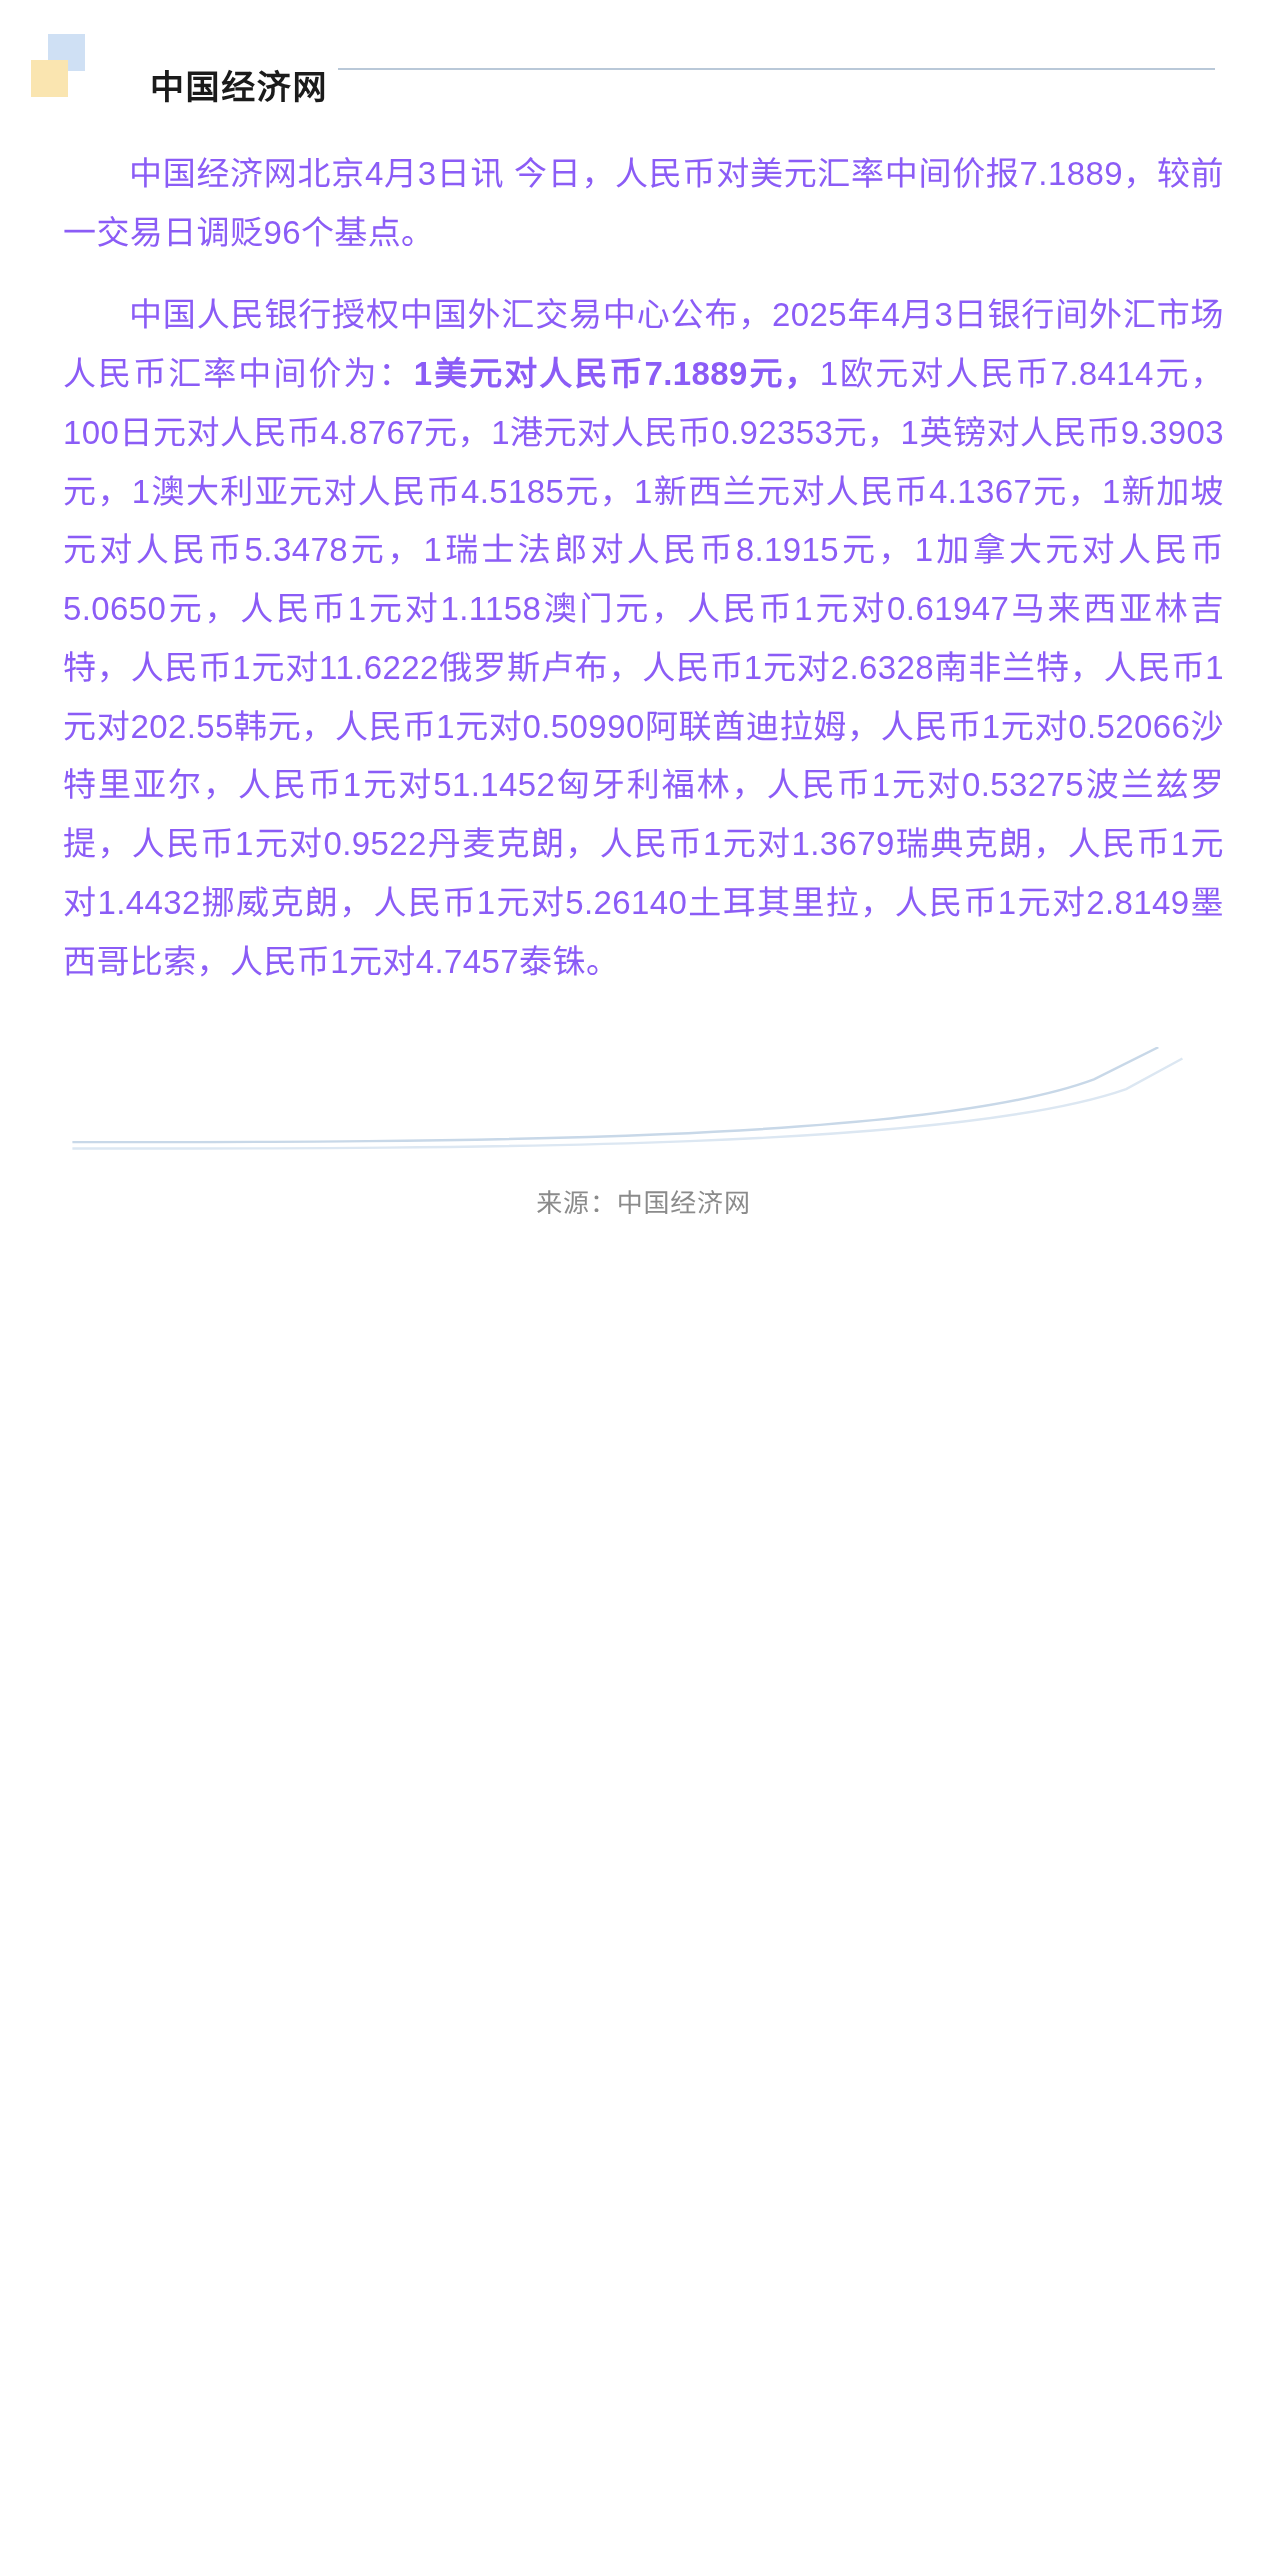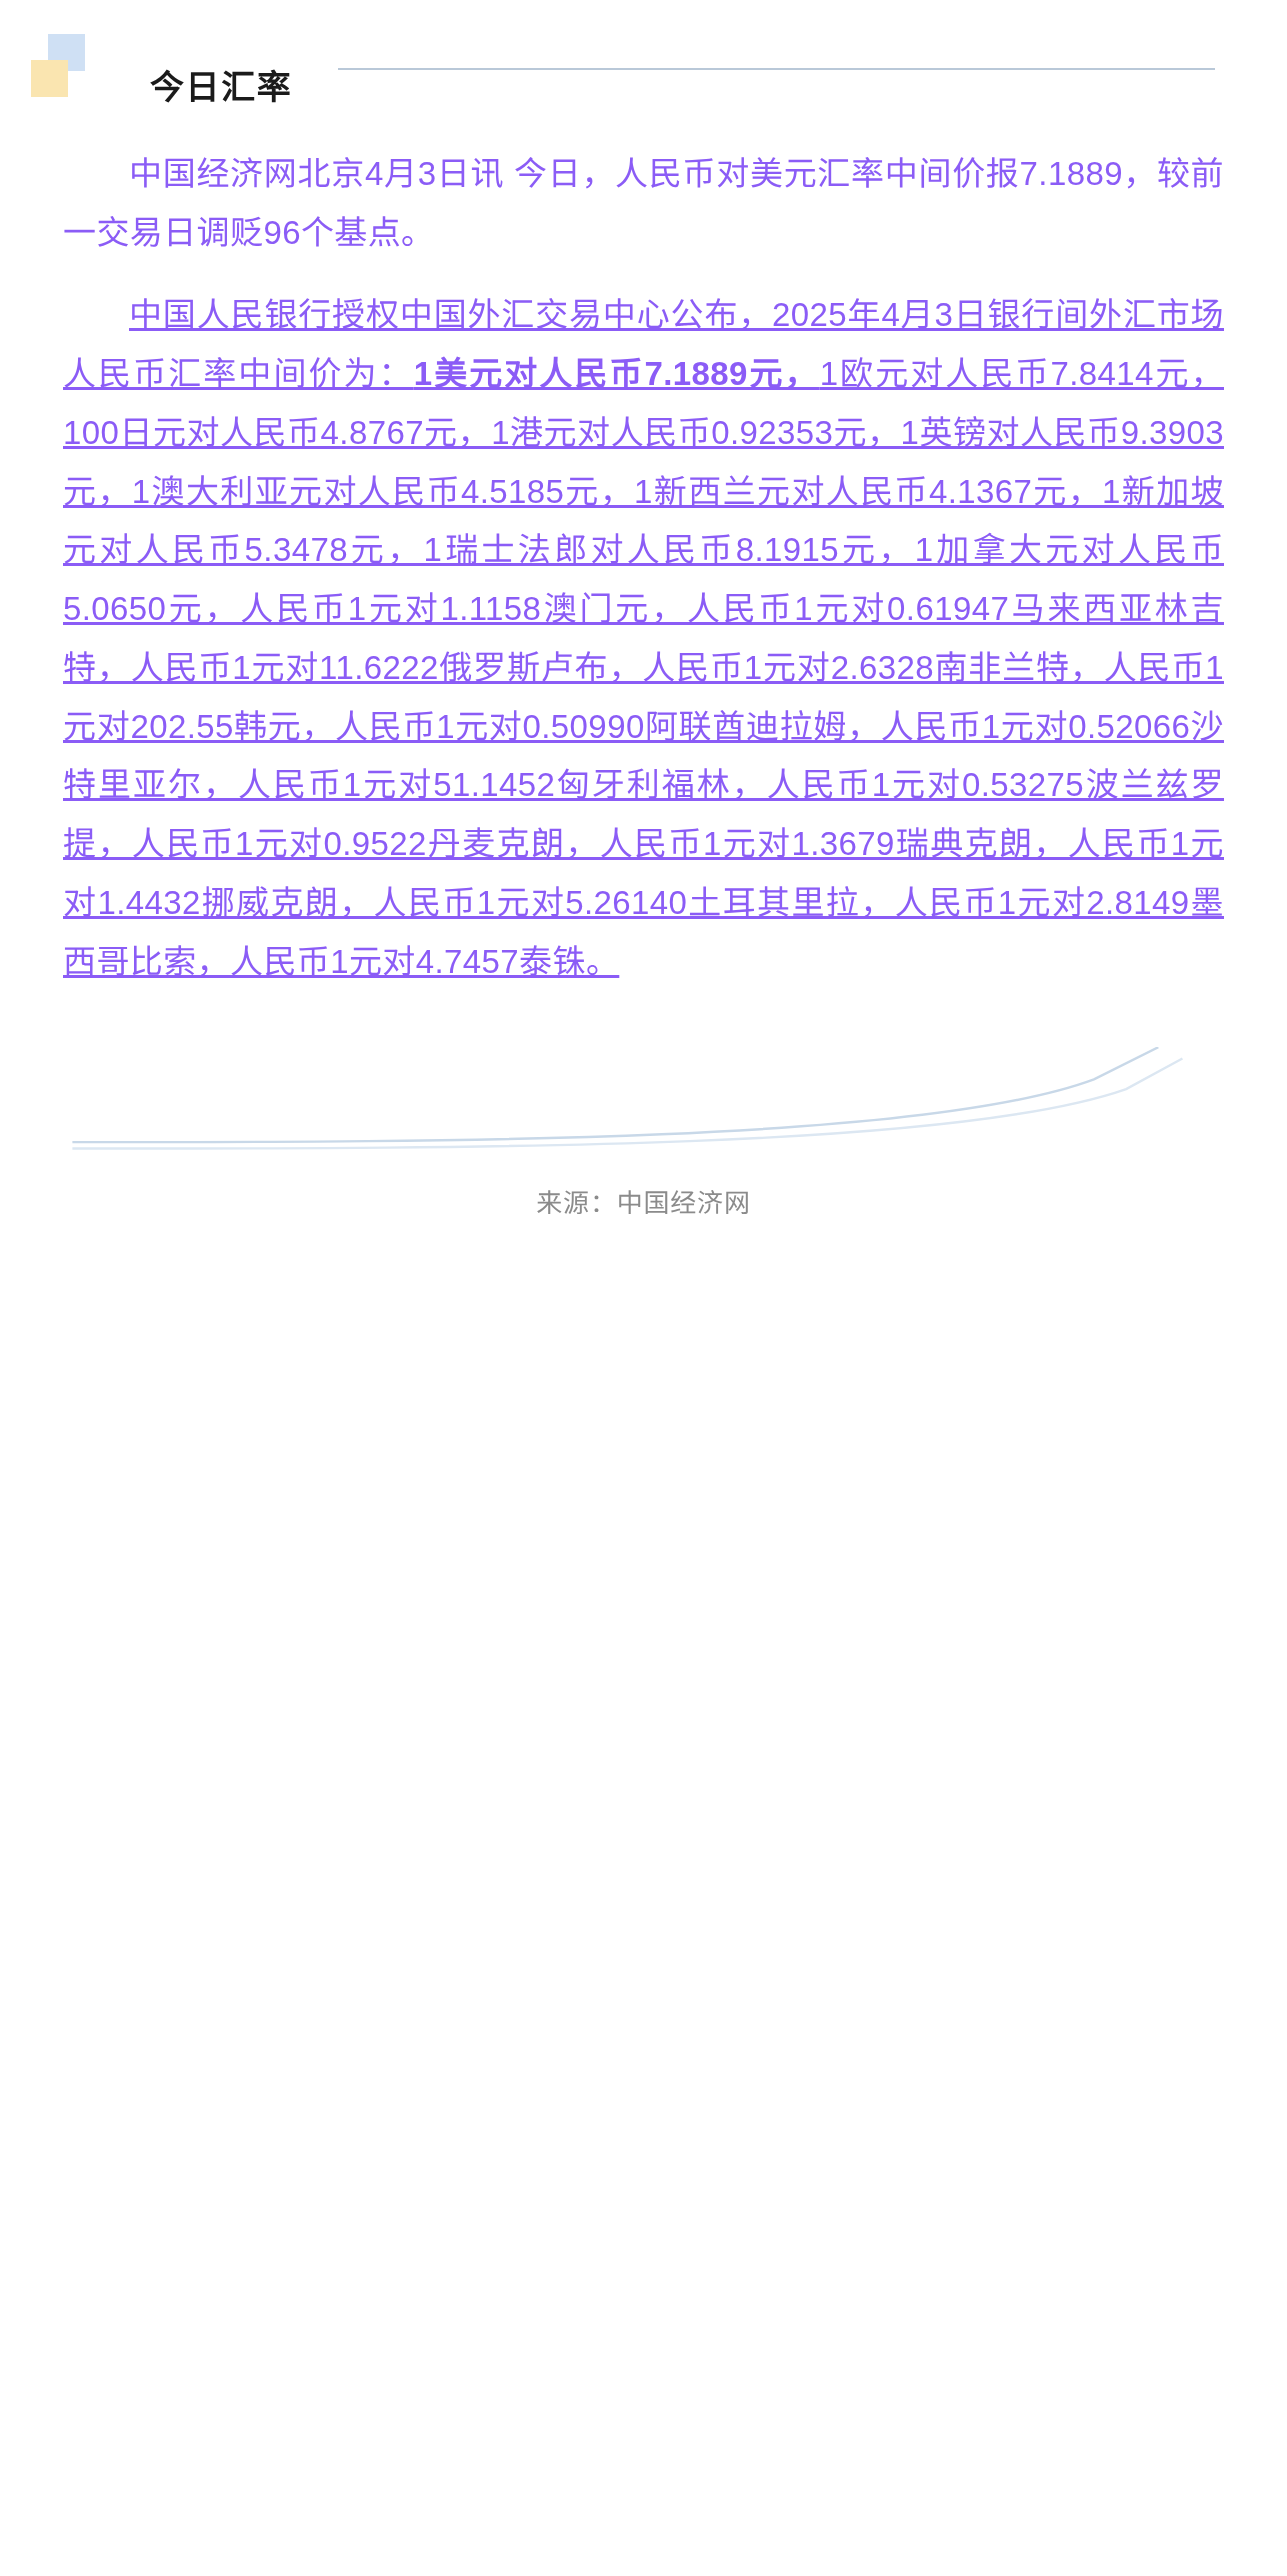--- a/index.html
+++ b/index.html
@@ -80,21 +80,20 @@
     line-height: 1.78;
     letter-spacing: 0.4px;
     color: #8b5cf6;
     text-align: justify;
     text-justify: inter-ideograph;
     margin: 0 0 24px 0;
     text-indent: 2em;
   }
   .para-2 {
     margin-bottom: 0;
-    text-decoration: underline;
   }
   .strong {
     font-weight: bold;
   }
 
   
   .footer {
     position: relative;
     margin-top: 56px;
     height: 217px;
@@ -123,21 +122,21 @@
 </style>
 </head>
 <body>
 
 <div class="page">
 
   <div class="header">
     <div class="header-inner">
       <span class="deco deco-blue"></span>
       <span class="deco deco-yellow"></span>
-      <h1 class="header-title">今日汇率</h1>
+      <h1 class="header-title">中国经济网</h1>
       <span class="header-rule"></span>
     </div>
   </div>
 
   <div class="article">
     <p class="para">中国经济网北京4月3日讯 今日，人民币对美元汇率中间价报7.1889，较前一交易日调贬96个基点。</p>
     <p class="para para-2"><span>中国人民银行授权中国外汇交易中心公布，2025年4月3日银行间外汇市场人民币汇率中间价为：</span><span class="strong">1美元对人民币7.1889元，</span><span>1欧元对人民币7.8414元，100日元对人民币4.8767元，1港元对人民币0.92353元，1英镑对人民币9.3903元，1澳大利亚元对人民币4.5185元，1新西兰元对人民币4.1367元，1新加坡元对人民币5.3478元，1瑞士法郎对人民币8.1915元，1加拿大元对人民币5.0650元，人民币1元对1.1158澳门元，人民币1元对0.61947马来西亚林吉特，人民币1元对11.6222俄罗斯卢布，人民币1元对2.6328南非兰特，人民币1元对202.55韩元，人民币1元对0.50990阿联酋迪拉姆，人民币1元对0.52066沙特里亚尔，人民币1元对51.1452匈牙利福林，人民币1元对0.53275波兰兹罗提，人民币1元对0.9522丹麦克朗，人民币1元对1.3679瑞典克朗，人民币1元对1.4432挪威克朗，人民币1元对5.26140土耳其里拉，人民币1元对2.8149墨西哥比索，人民币1元对4.7457泰铢。</span></p>
   </div>
 
   <div class="footer">

